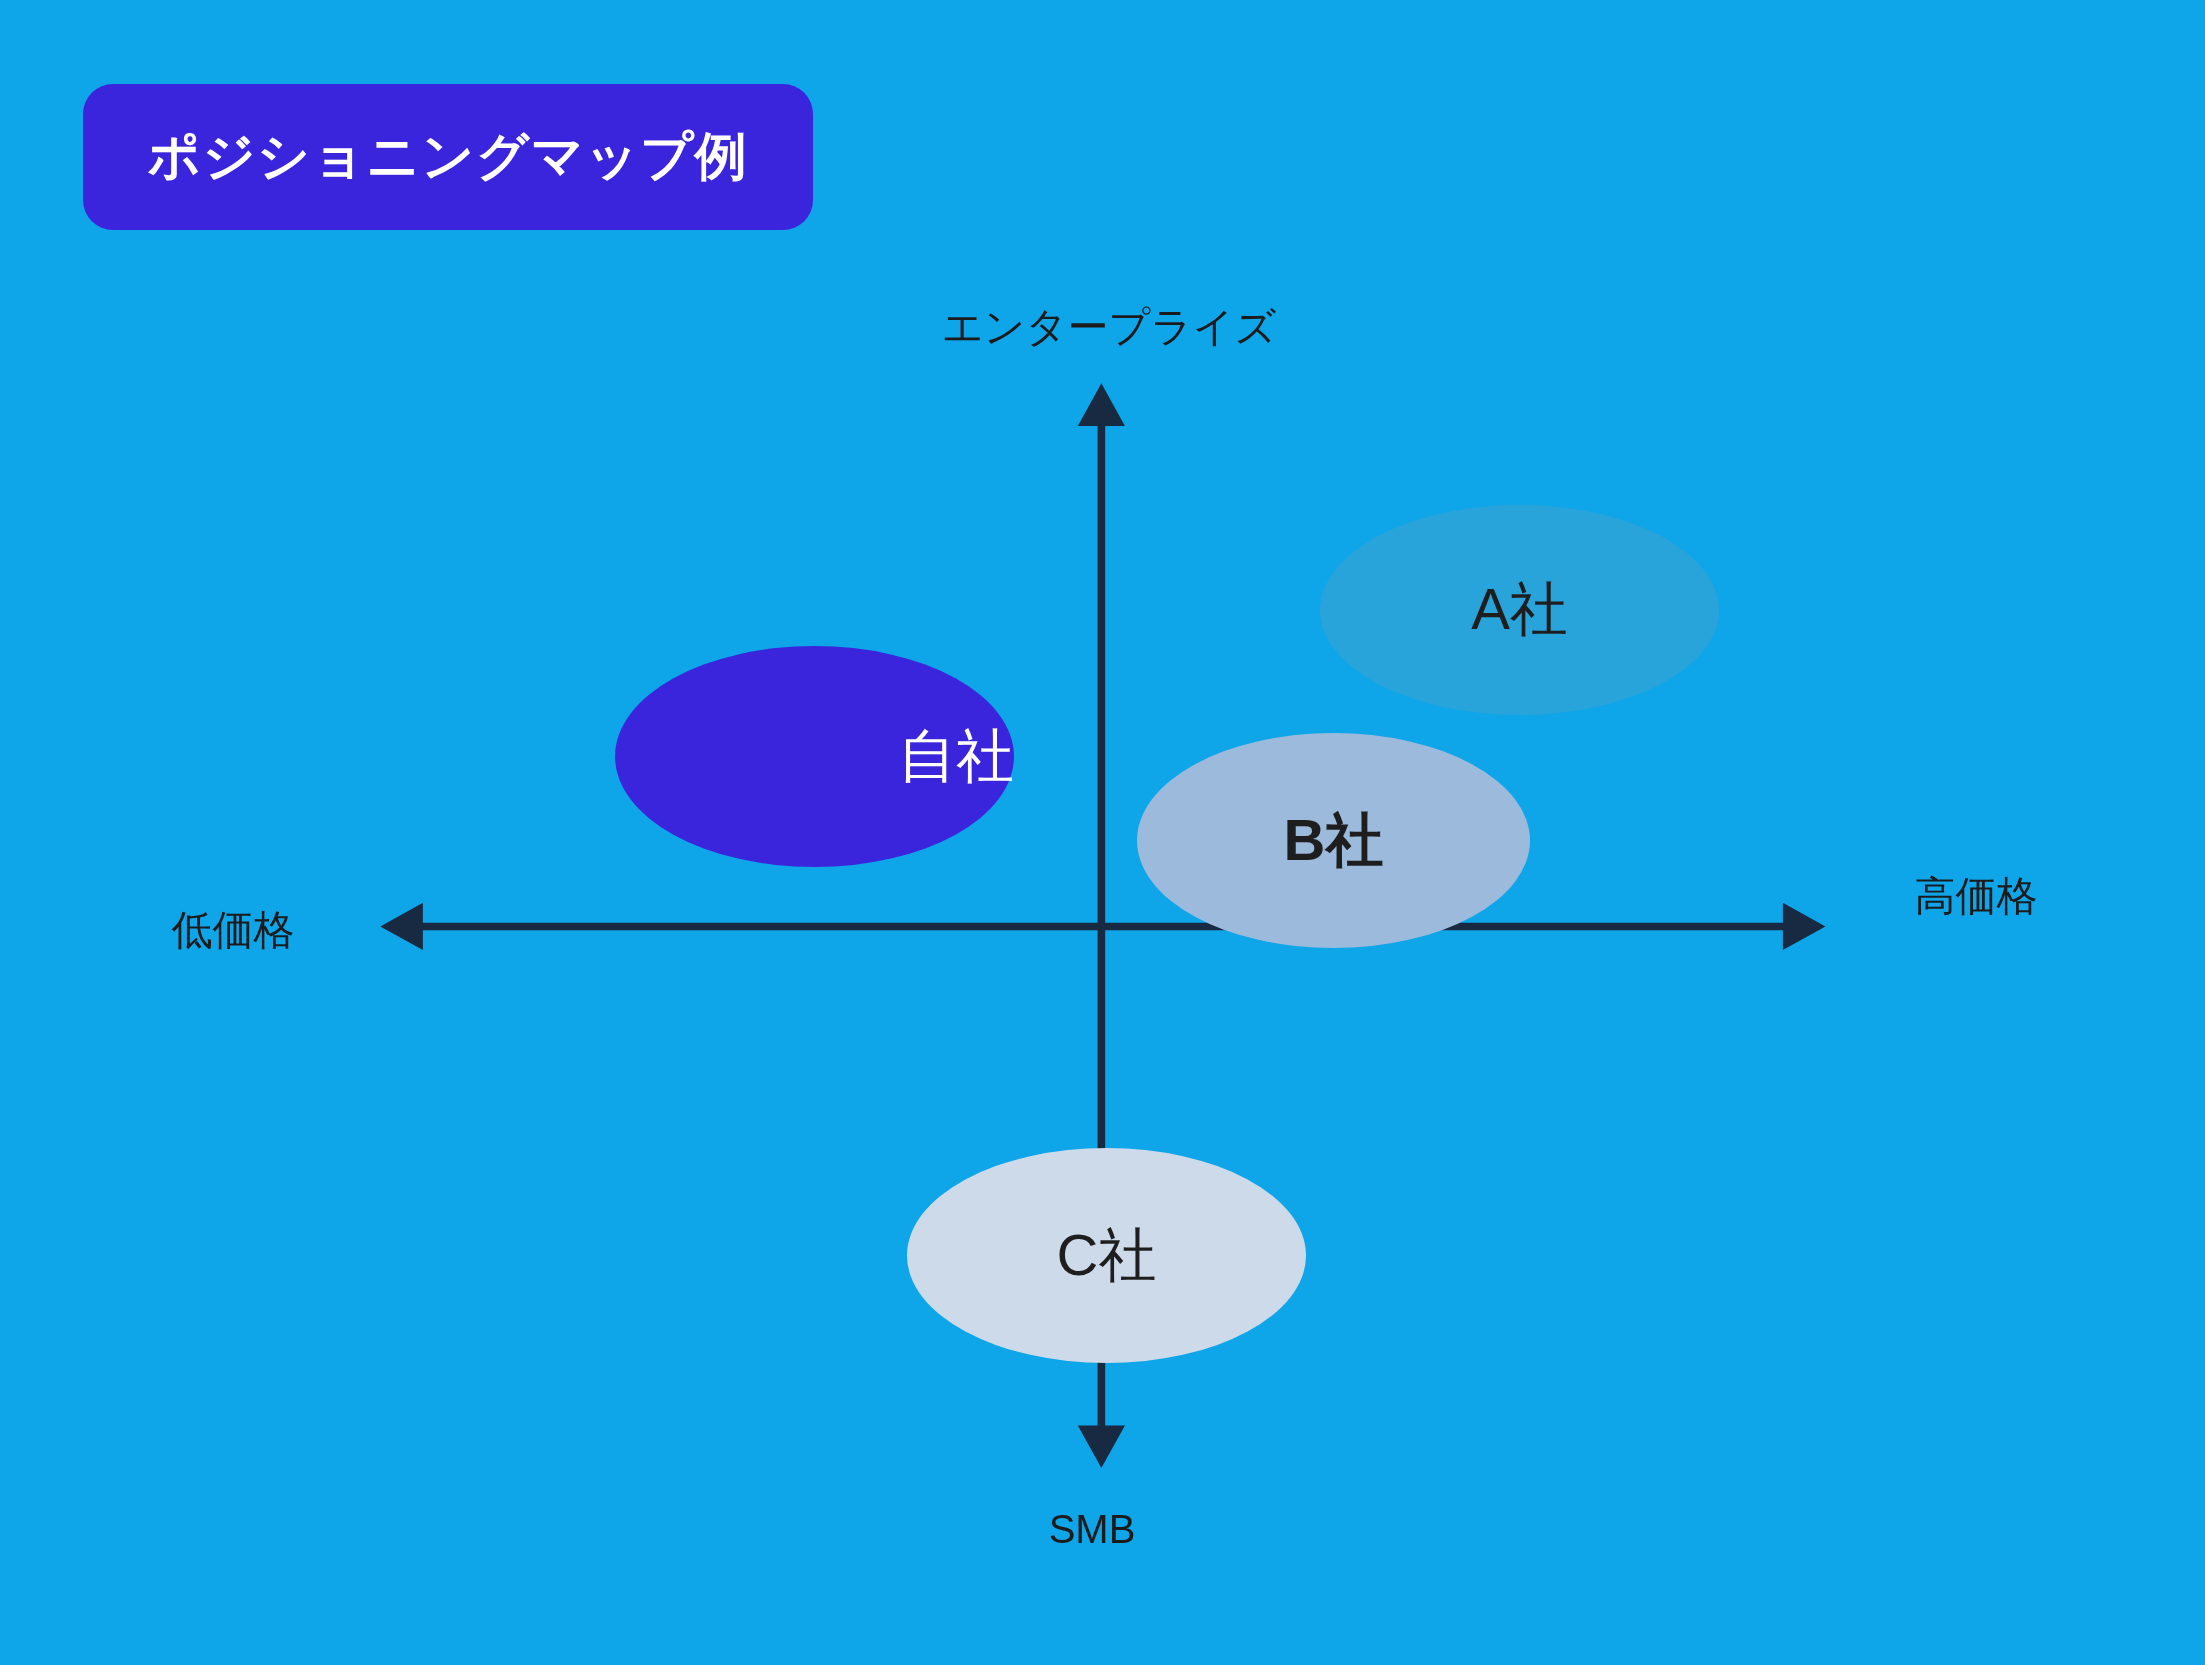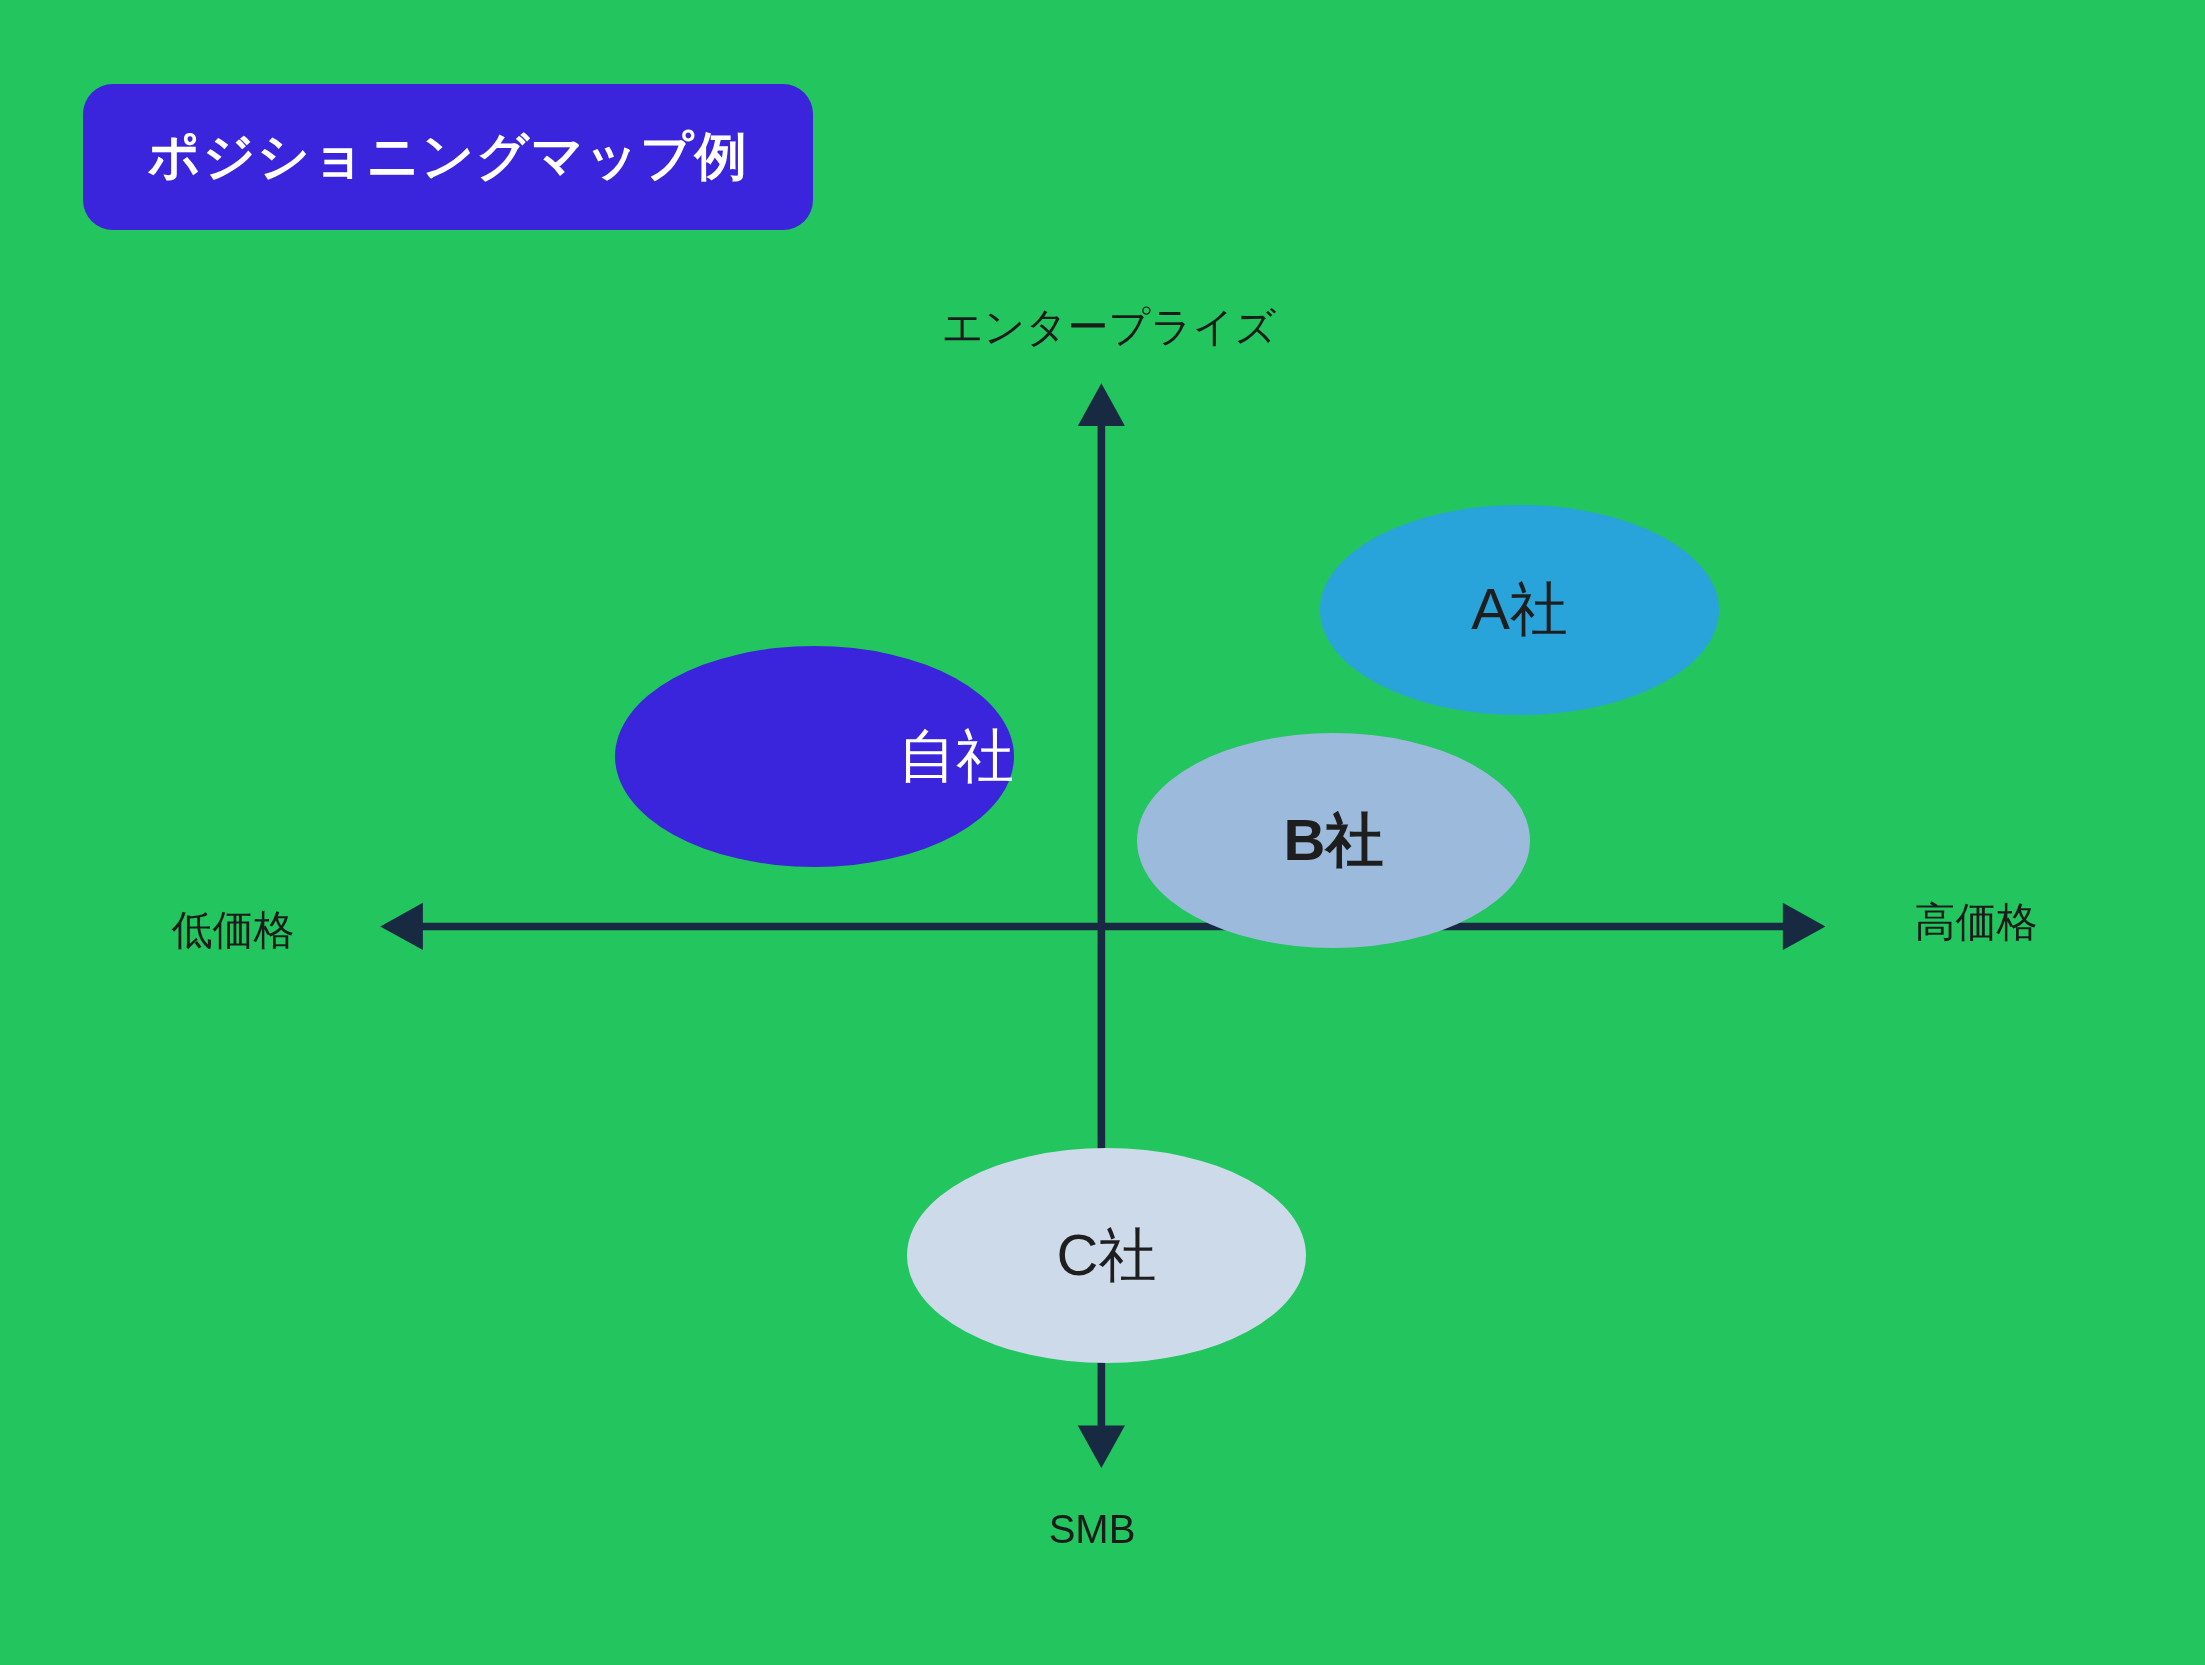--- a/index.html
+++ b/index.html
@@ -5,21 +5,21 @@
   html, body {
     margin: 0;
     padding: 0;
     background: #ffffff;
     font-family: "Liberation Sans", "DejaVu Sans", sans-serif;
   }
   .canvas {
     position: relative;
     width: 2205px;
     height: 1665px;
-    background: #22c55e;
+    background: #0ea5e9;
     overflow: hidden;
   }
   
   .badge {
     position: absolute;
     left: 83px;
     top: 84px;
     width: 730px;
     height: 146px;
     background: #3a24dc;
@@ -46,21 +46,21 @@
   .axis-label {
     position: absolute;
     transform: translate(-50%, -50%);
     color: #1b1b1b;
     font-size: 41px;
     white-space: nowrap;
     z-index: 2;
   }
   .axis-label.top    { left: 1109px; top: 327px;  }
   .axis-label.left   { left: 233px;  top: 930px; text-align: right; }
-  .axis-label.right  { left: 1976px; top: 922px; text-align: right; }
+  .axis-label.right  { left: 1976px; top: 896px; text-align: right; }
   .axis-label.bottom { left: 1092px; top: 1529px; font-size: 40px; }
   
   .bubble {
     position: absolute;
     border-radius: 50%;
     display: flex;
     align-items: center;
     justify-content: center;
     z-index: 3;
   }

